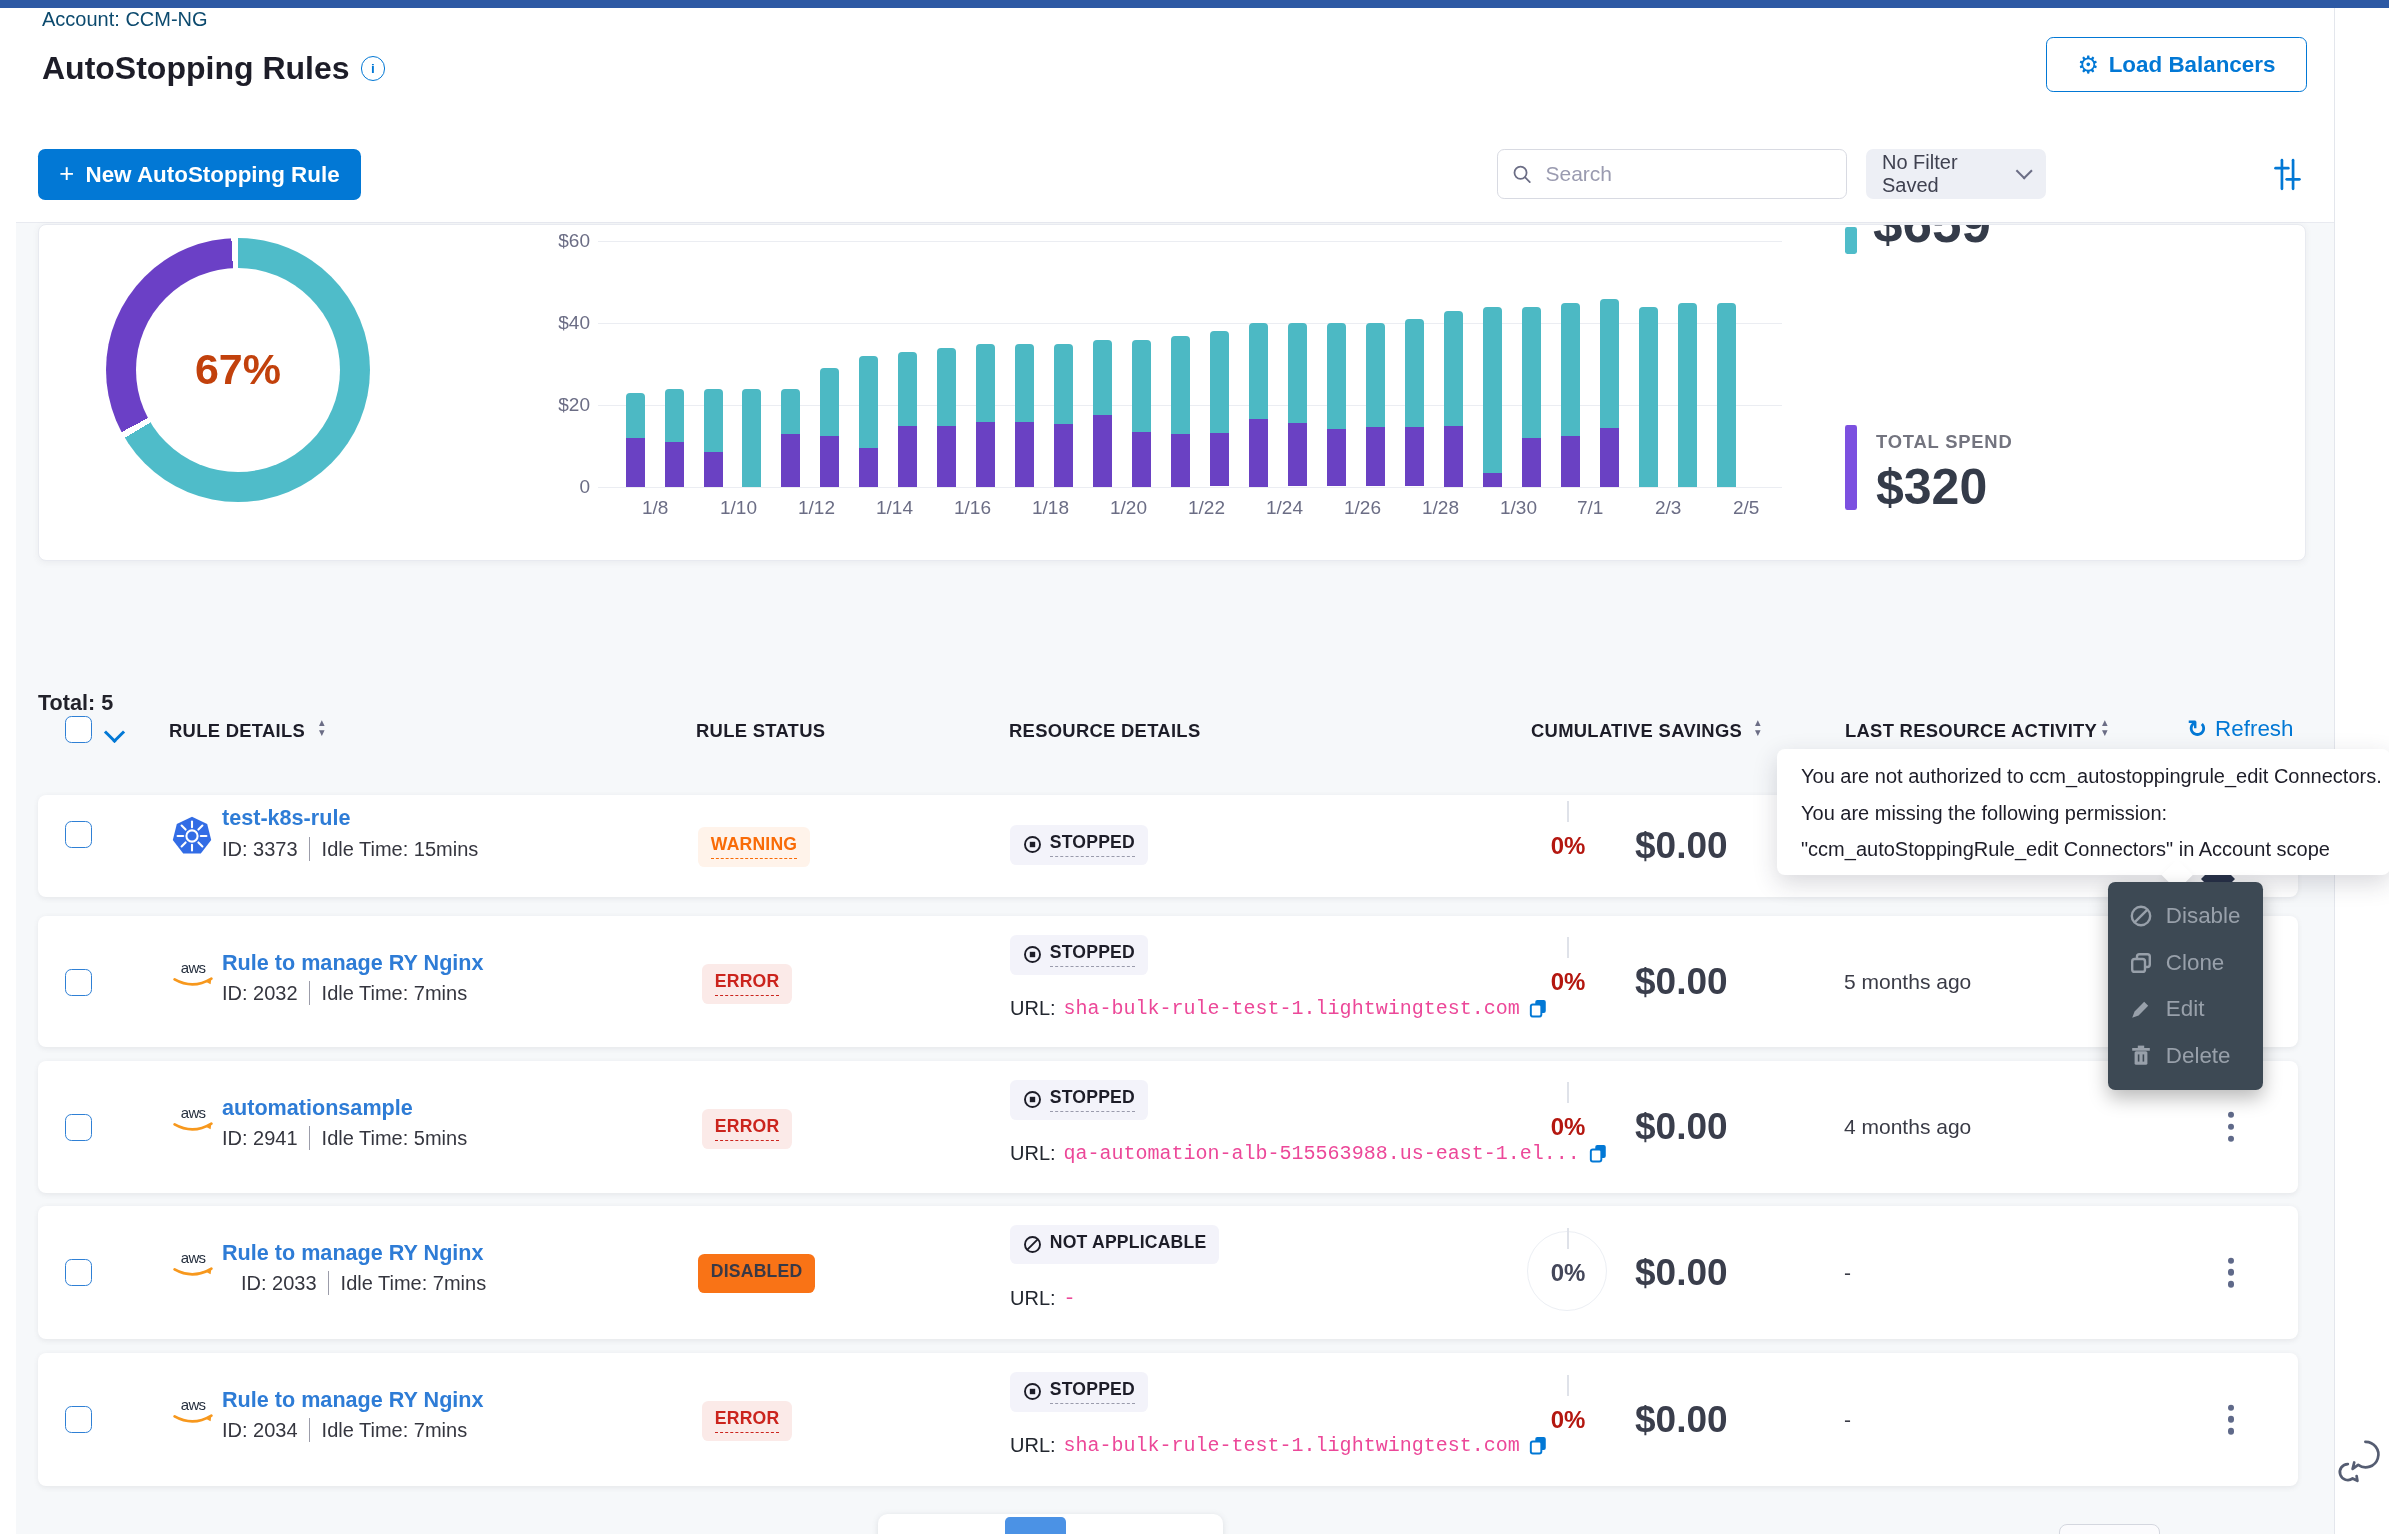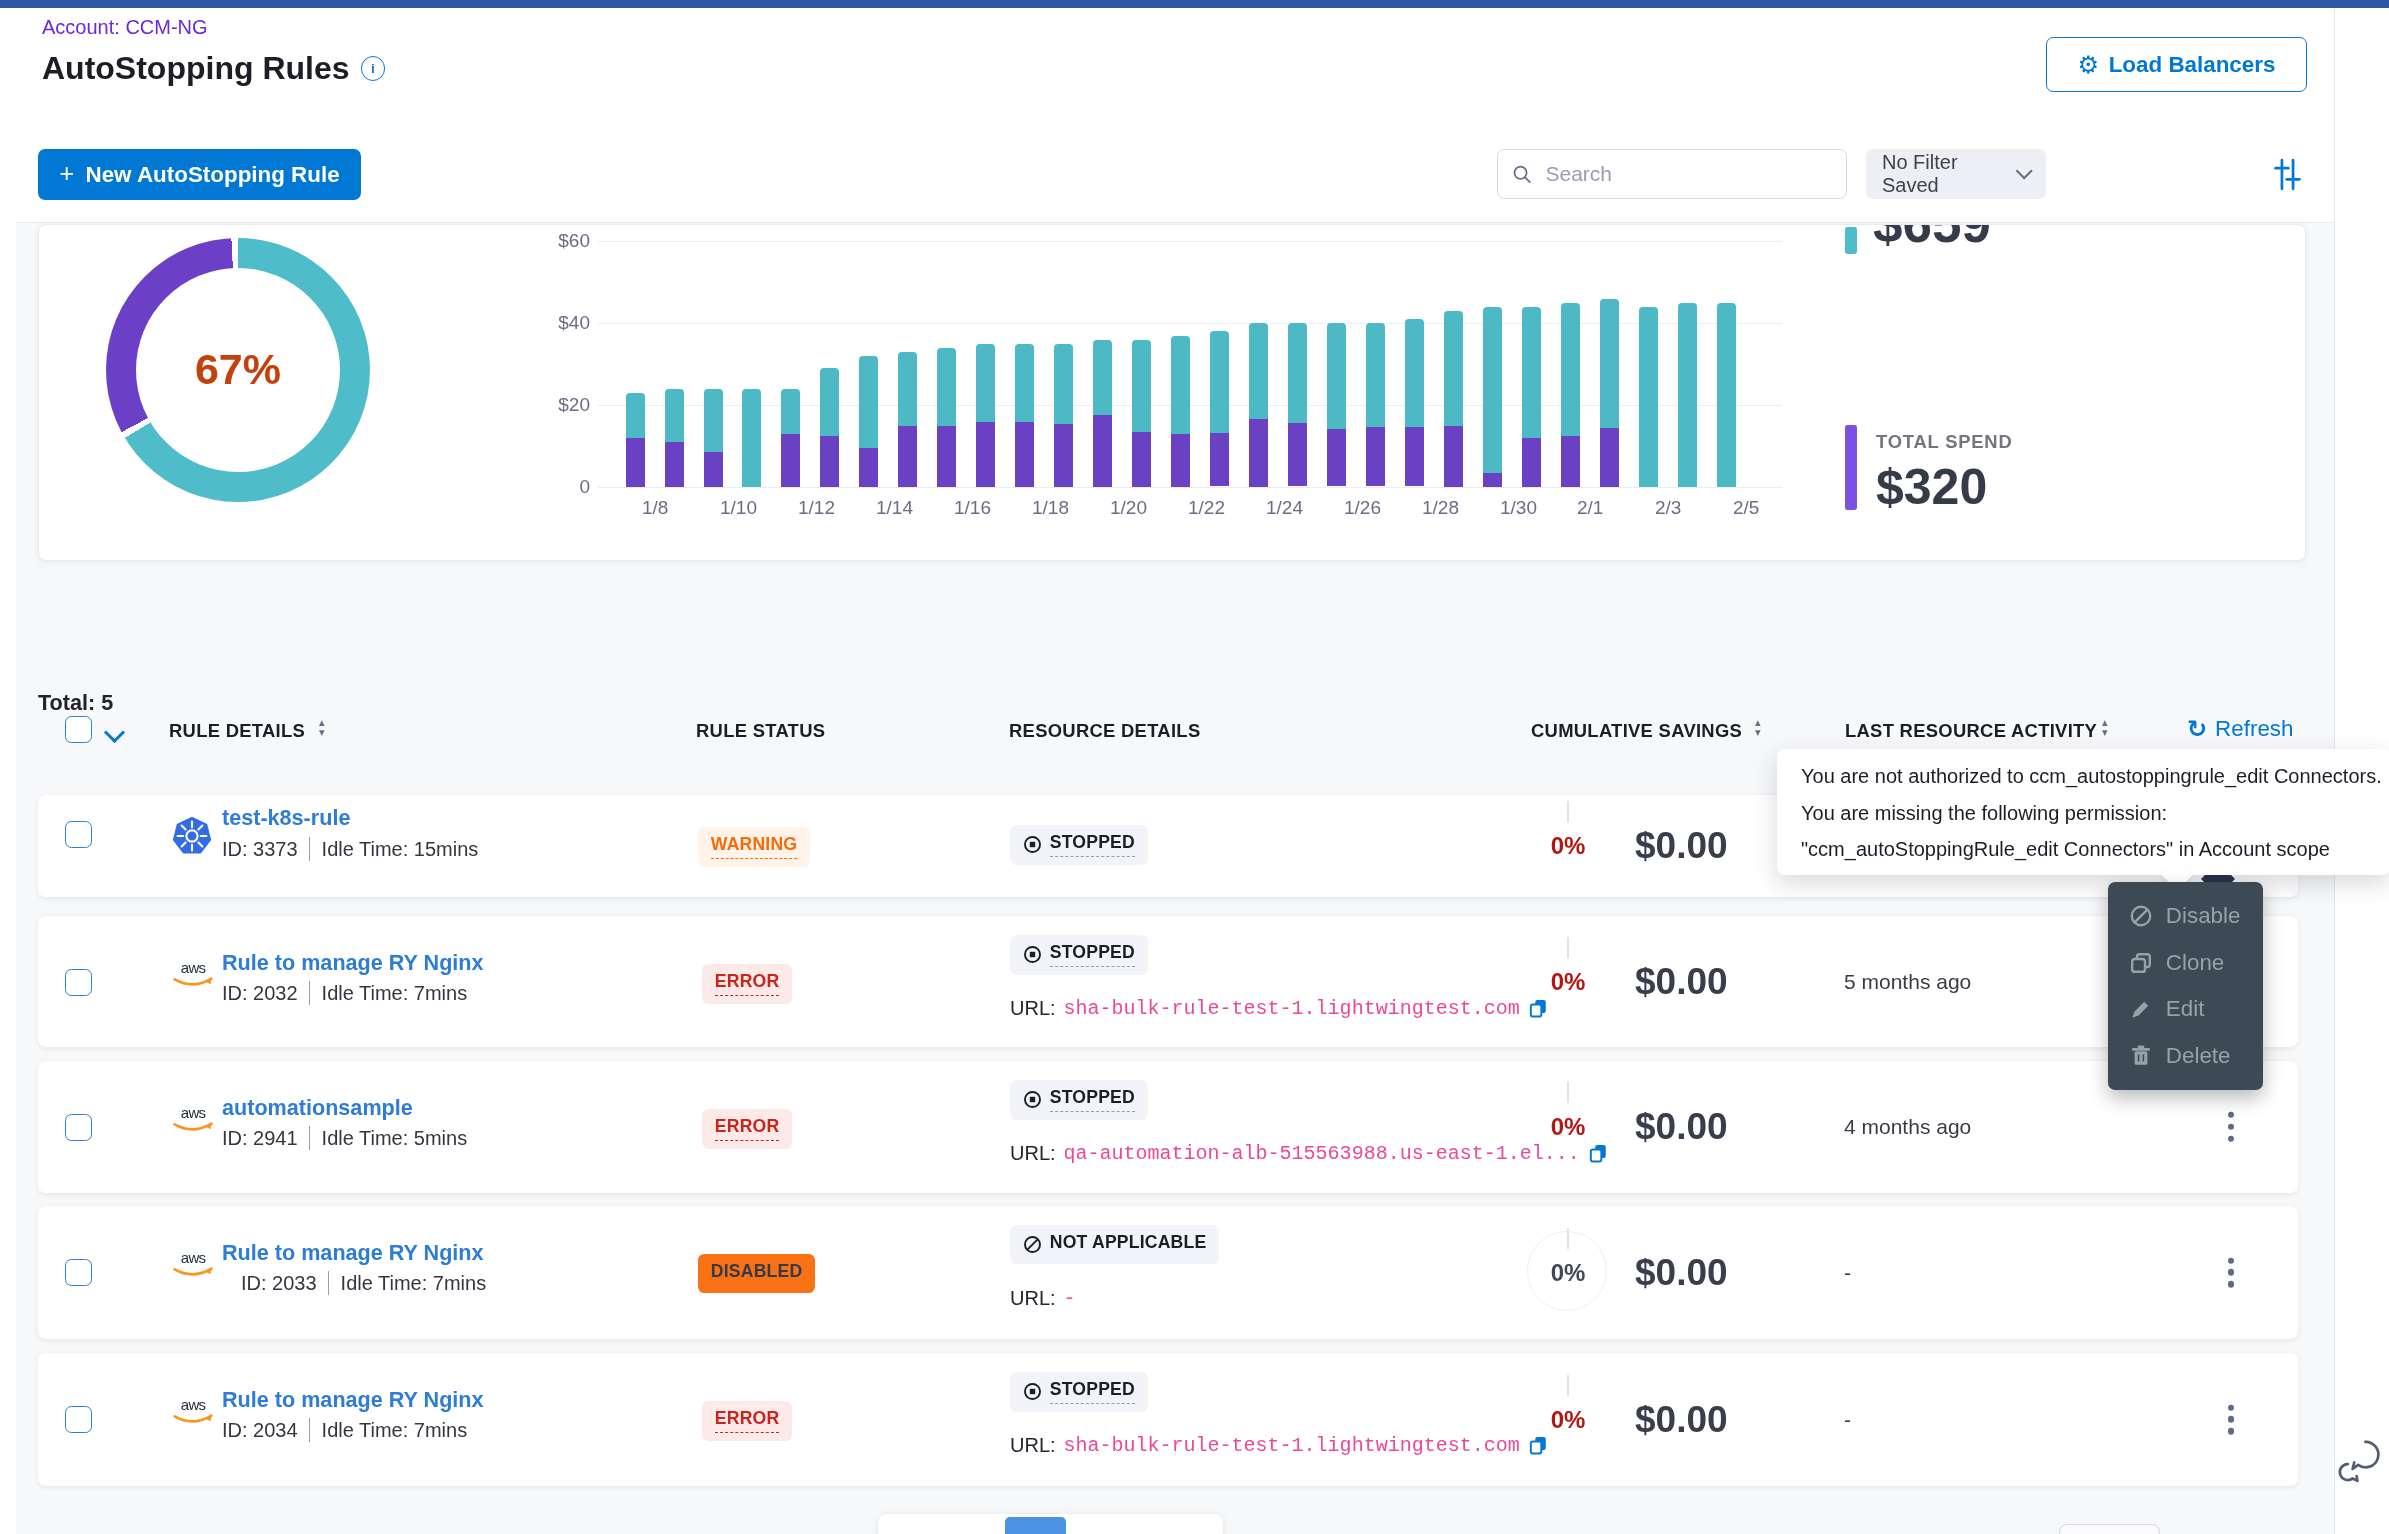--- a/index.html
+++ b/index.html
@@ -11,21 +11,21 @@
     -webkit-font-smoothing:antialiased;
   }
   .abs{position:absolute;}
 
   
   #topbar{left:0;top:0;width:2389px;height:8px;background:#2d59a4;}
   #panel-bg{left:16px;top:8px;width:2318px;height:1527px;background:#f6f8fa;border-right:1.6px solid #e3e6ec;}
   #header-band{left:16px;top:8px;width:2318px;height:104px;background:#ffffff;border-bottom:1.6px solid #e8eaf0;}
   #toolbar-band{left:16px;top:112px;width:2318px;height:110px;background:#ffffff;border-bottom:1.6px solid #e8eaf0;}
 
-  #account-link{left:42px;top:16px;font-size:20px;color:#6d28d9;}
+  #account-link{left:42px;top:8px;font-size:20px;color:#0c4a6e;}
   #page-title-wrap{left:42px;top:50px;display:flex;align-items:center;gap:11.2px;}
   #page-title{font-size:32px;font-weight:700;color:#1d1d28;}
   .info-icon{width:22.4px;height:22.4px;border:1.6px solid #0278d5;border-radius:50%;color:#0278d5;
     font-size:13.6px;display:flex;align-items:center;justify-content:center;font-weight:700;}
 
   #lb-button{left:2046px;top:37px;width:259px;height:53px;border:1.6px solid #0278d5;border-radius:7.2px;
     background:#fff;display:flex;align-items:center;justify-content:center;gap:9.6px;
     color:#0278d5;font-size:22.4px;font-weight:700;}
   .gear-glyph{font-size:24px;line-height:1;}
 
@@ -305,21 +305,21 @@
       </div>
       <div class="xtick" style="left: 916px;">1/30</div>
       <div class="bar" style="left: 945px; height: 184px;">
         <div class="seg-teal" style="height: 133px; background: rgb(76, 185, 196);"></div>
         <div class="seg-purple" style="height: 51px; background: rgb(106, 65, 195);"></div>
       </div>
       <div class="bar" style="left: 984px; height: 188px;">
         <div class="seg-teal" style="height: 129px; background: rgb(76, 185, 196);"></div>
         <div class="seg-purple" style="height: 59px; background: rgb(106, 65, 195);"></div>
       </div>
-      <div class="xtick" style="left: 993px;">2/1</div>
+      <div class="xtick" style="left: 993px;">7/1</div>
       <div class="bar" style="left: 1023px; height: 180px;">
         <div class="seg-teal" style="height: 180px; background: rgb(76, 185, 196);"></div>
         <div class="seg-purple" style="height: 0px; background: rgb(106, 65, 195);"></div>
       </div>
       <div class="bar" style="left: 1062px; height: 184px;">
         <div class="seg-teal" style="height: 184px; background: rgb(76, 185, 196);"></div>
         <div class="seg-purple" style="height: 0px; background: rgb(106, 65, 195);"></div>
       </div>
       <div class="xtick" style="left: 1071px;">2/3</div>
       <div class="bar" style="left: 1101px; height: 184px;">

